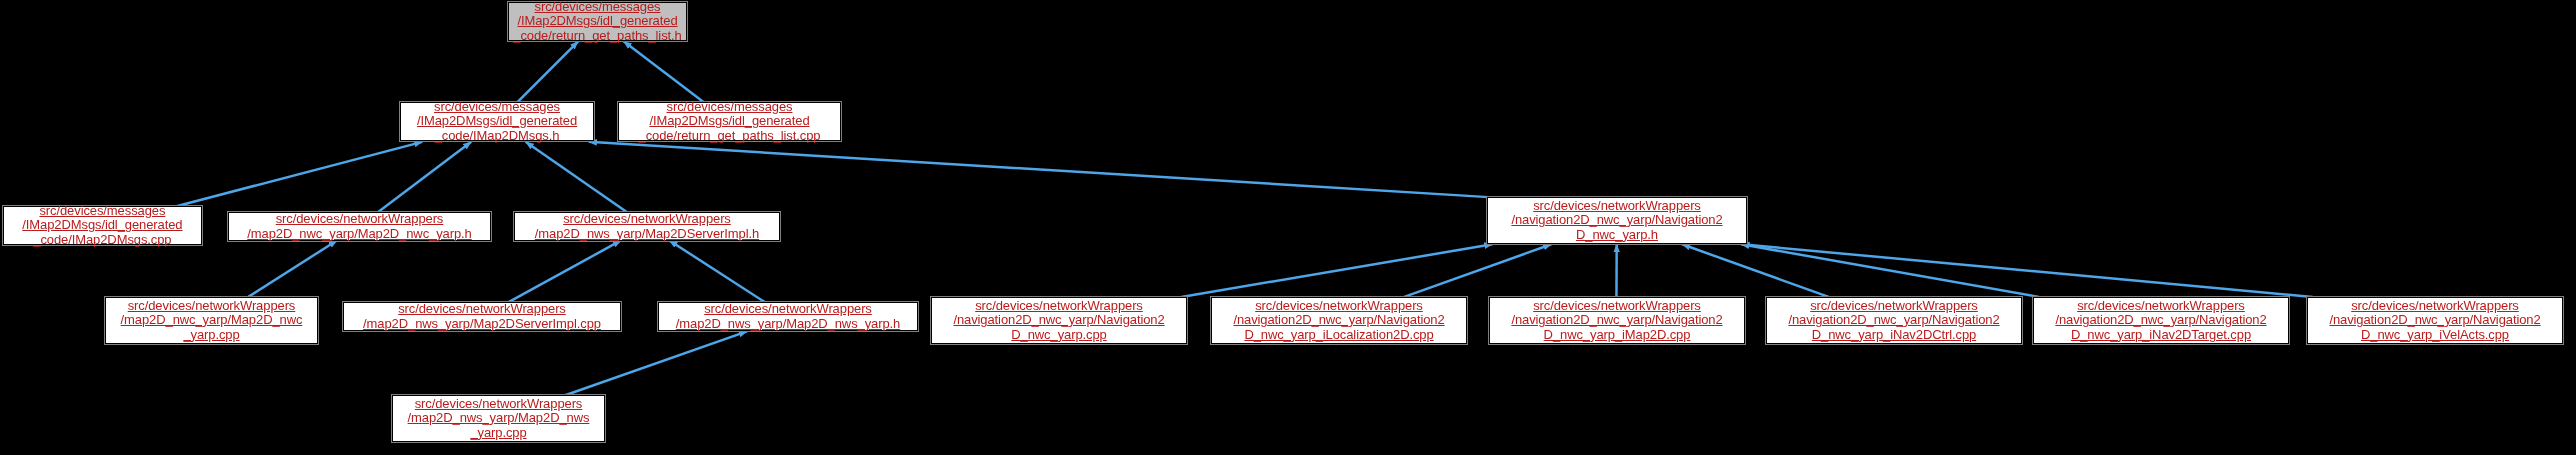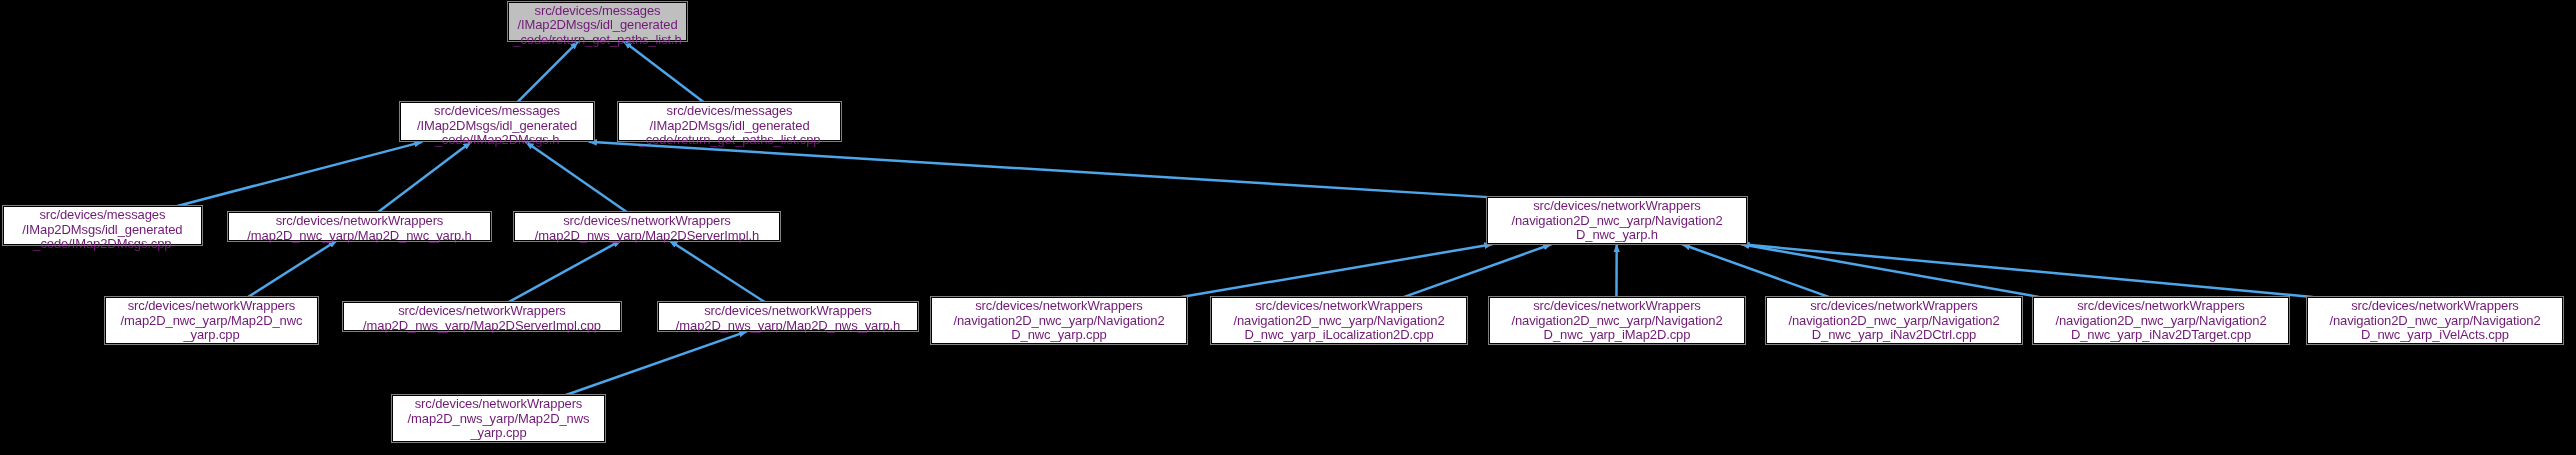--- a/index.html
+++ b/index.html
@@ -23,31 +23,32 @@
     width: 2576px;
     height: 456px;
     pointer-events: none;
   }
   .node {
     position: absolute;
     box-sizing: border-box;
     border: 1px solid #000000;
     outline: 1px solid #808080;
     background: #ffffff;
-    color: #701a75;
+    color: #b91c1c;
     display: flex;
-    align-items: flex-start;
+    align-items: center;
     justify-content: center;
     text-align: center;
     font-size: 13px;
     line-height: 14.6px;
     letter-spacing: -0.1px;
     white-space: pre-line;
     padding: 1px 2.9px;
     z-index: 5;
+    text-decoration: underline;
   }
   .node.root {
     background: #bfbfbf;
     border: 1px solid #000000;
     outline: 1px solid #808080;
   }
 </style>
 </head>
 <body>
 

